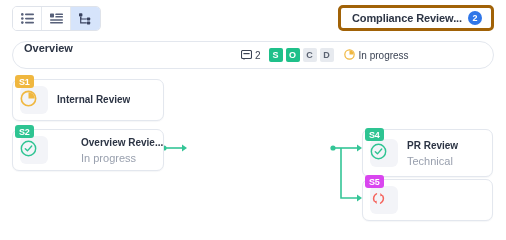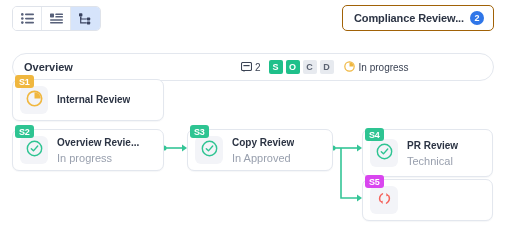--- a/index.html
+++ b/index.html
@@ -30,21 +30,21 @@
   }
   .seg-btn:last-child { border-right: none; }
   .seg-btn.active { background: #d6e4fb; }
   .seg-btn svg { display: block; }
 
   .chip-btn {
     position: absolute; right: 12px; top: 5px;
     height: 26px;
     display: flex; align-items: center; gap: 6px;
     padding: 0 9px 0 11px;
-    border: 1px solid #a16207;
+    border: 3px solid #a16207;
     border-radius: 5px;
     background: #fff;
     cursor: pointer;
   }
   .chip-btn .chip-label {
     font-size: 11px; font-weight: bold; color: #2c3444; letter-spacing: -0.1px;
     white-space: nowrap;
   }
   .chip-count {
     width: 14px; height: 14px; border-radius: 50%;
@@ -53,21 +53,21 @@
     display: flex; align-items: center; justify-content: center;
   }
 
   
   .overview {
     position: absolute; left: 12px; top: 41px; right: 12px;
     height: 28px;
     border: 1px solid #e3e7ee;
     border-radius: 14px;
     background: #fff;
-    display: flex; align-items: center; margin-top: 12px;
+    display: flex; 
   }
   .overview-title {
     font-size: 11px; font-weight: bold; color: #2c3444;
     margin-left: 11px;
   }
   .overview-meta {
     position: absolute; left: 228px; top: 0; height: 100%;
     display: flex; align-items: center; gap: 5px;
   }
   .comment-group { display: flex; align-items: center; gap: 3px; }
@@ -96,21 +96,21 @@
     display: flex; align-items: center;
     box-shadow: 0 1px 1px rgba(38,50,80,0.04);
     cursor: pointer;
   }
   .node-icon-wrap {
     position: relative;
     width: 28px; height: 28px;
     margin-left: 7px;
     border-radius: 6px;
     background: #f3f4f8;
-    display: flex; align-items: center; justify-content: center;
+    display: flex; align-items: center; 
     flex: none;
   }
   .node-badge {
     position: absolute; left: -5px; top: -11px;
     height: 13px; padding: 0 4px;
     border-radius: 3px;
     font-size: 9px; font-weight: bold; color: #fff;
     display: flex; align-items: center; justify-content: center;
     letter-spacing: -0.2px;
   }
@@ -234,51 +234,36 @@
             <circle cx="9" cy="9" r="7.6" fill="none" stroke="#f0b73f" stroke-width="1.7"></circle>
             <path d="M9 9 L9 2.4 A6.6 6.6 0 0 1 15.6 9 Z" fill="#f0b73f"></path>
           </svg>
         </span>
       </div>
       <div class="node-text">
         <div class="node-title">Internal Review</div>
       </div>
     </div>
 
-    <div class="node" style="left:12px; top:55px; width:152px; height:42px;">
+    <div class="node" style="left:12px; top:55px; width:152px; height:42px;gap:24px;">
       <div class="node-icon-wrap">
         <span class="node-badge" style="background:#2ec492;">S2</span>
         <span>
           <svg width="17" height="17" viewBox="0 0 18 18">
             <circle cx="9" cy="9" r="7.6" fill="none" stroke="#2ec492" stroke-width="1.5"></circle>
             <path d="M5.6 9.2 L7.9 11.5 L12.4 6.4" fill="none" stroke="#2ec492" stroke-width="1.5" stroke-linecap="round" stroke-linejoin="round"></path>
           </svg>
         </span>
       </div>
       <div class="node-text">
         <div class="node-title">Overview Revie...</div>
         <div class="node-status">In progress</div>
       </div>
     </div>
 
-    <div class="node" style="left:187px; top:55px; width:146px; height:42px;">
-      <div class="node-icon-wrap">
-        <span class="node-badge" style="background:#2ec492;">S3</span>
-        <span>
-          <svg width="17" height="17" viewBox="0 0 18 18">
-            <circle cx="9" cy="9" r="7.6" fill="none" stroke="#2ec492" stroke-width="1.5"></circle>
-            <path d="M5.6 9.2 L7.9 11.5 L12.4 6.4" fill="none" stroke="#2ec492" stroke-width="1.5" stroke-linecap="round" stroke-linejoin="round"></path>
-          </svg>
-        </span>
-      </div>
-      <div class="node-text">
-        <div class="node-title">Copy Review</div>
-        <div class="node-status">In Approved</div>
-      </div>
-    </div>
 
     <div class="node" style="left:362px; top:55px; width:131px; height:48px;">
       <div class="node-icon-wrap">
         <span class="node-badge" style="background:#2ec492;">S4</span>
         <span>
           <svg width="17" height="17" viewBox="0 0 18 18">
             <circle cx="9" cy="9" r="7.6" fill="none" stroke="#2ec492" stroke-width="1.5"></circle>
             <path d="M5.6 9.2 L7.9 11.5 L12.4 6.4" fill="none" stroke="#2ec492" stroke-width="1.5" stroke-linecap="round" stroke-linejoin="round"></path>
           </svg>
         </span>

